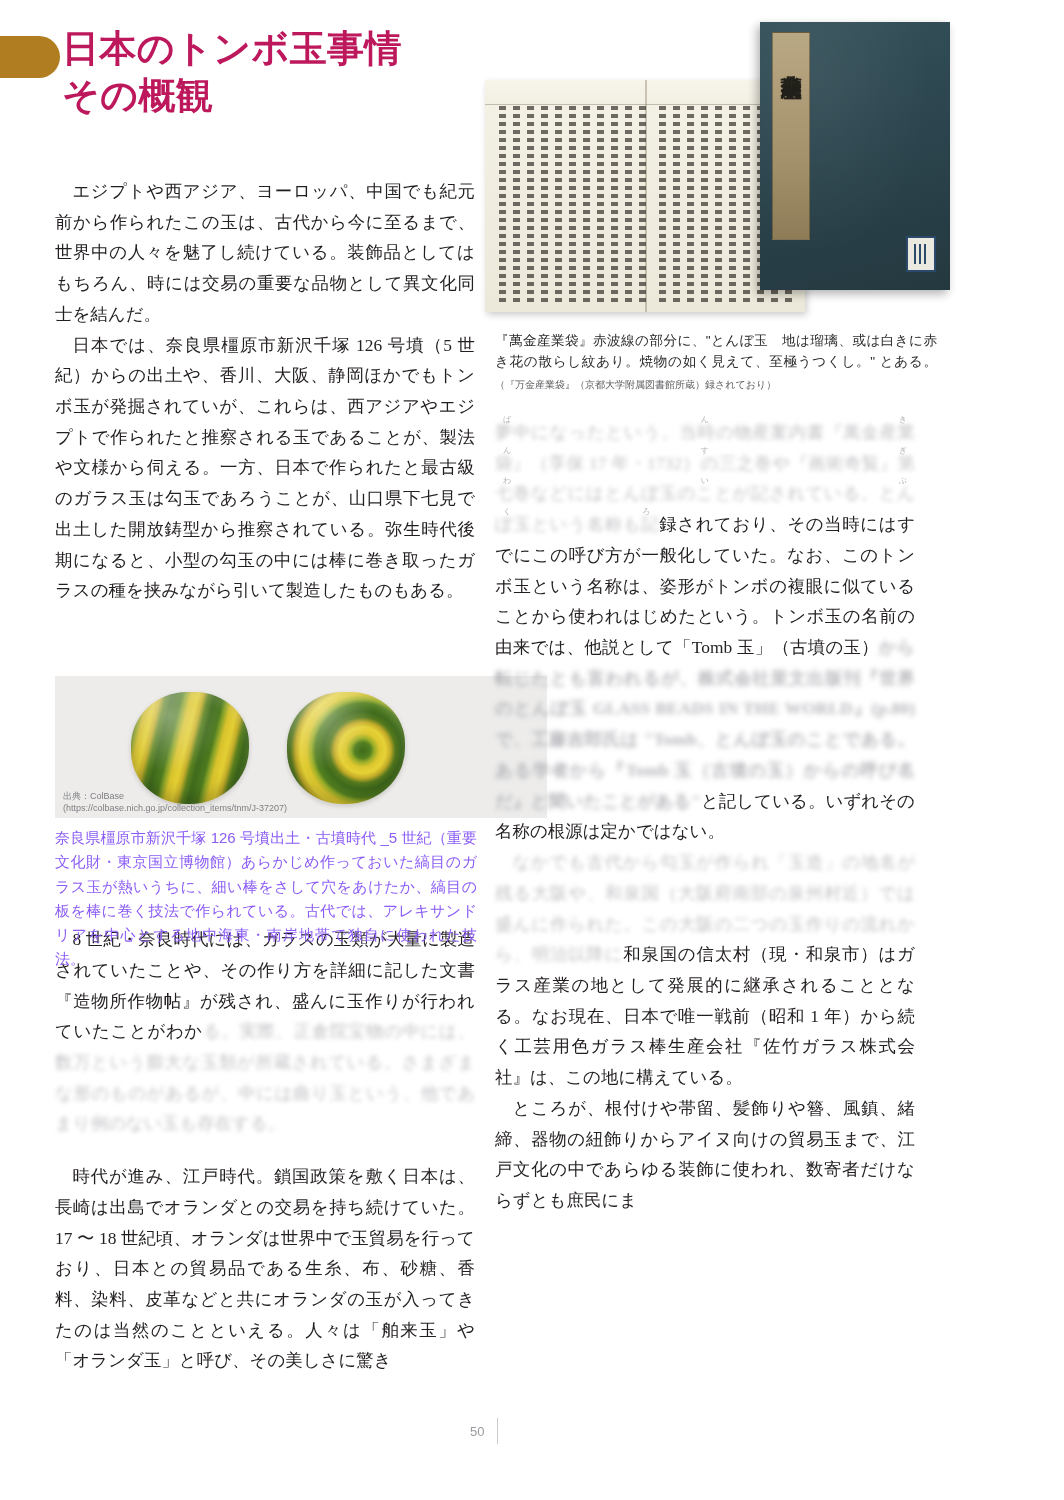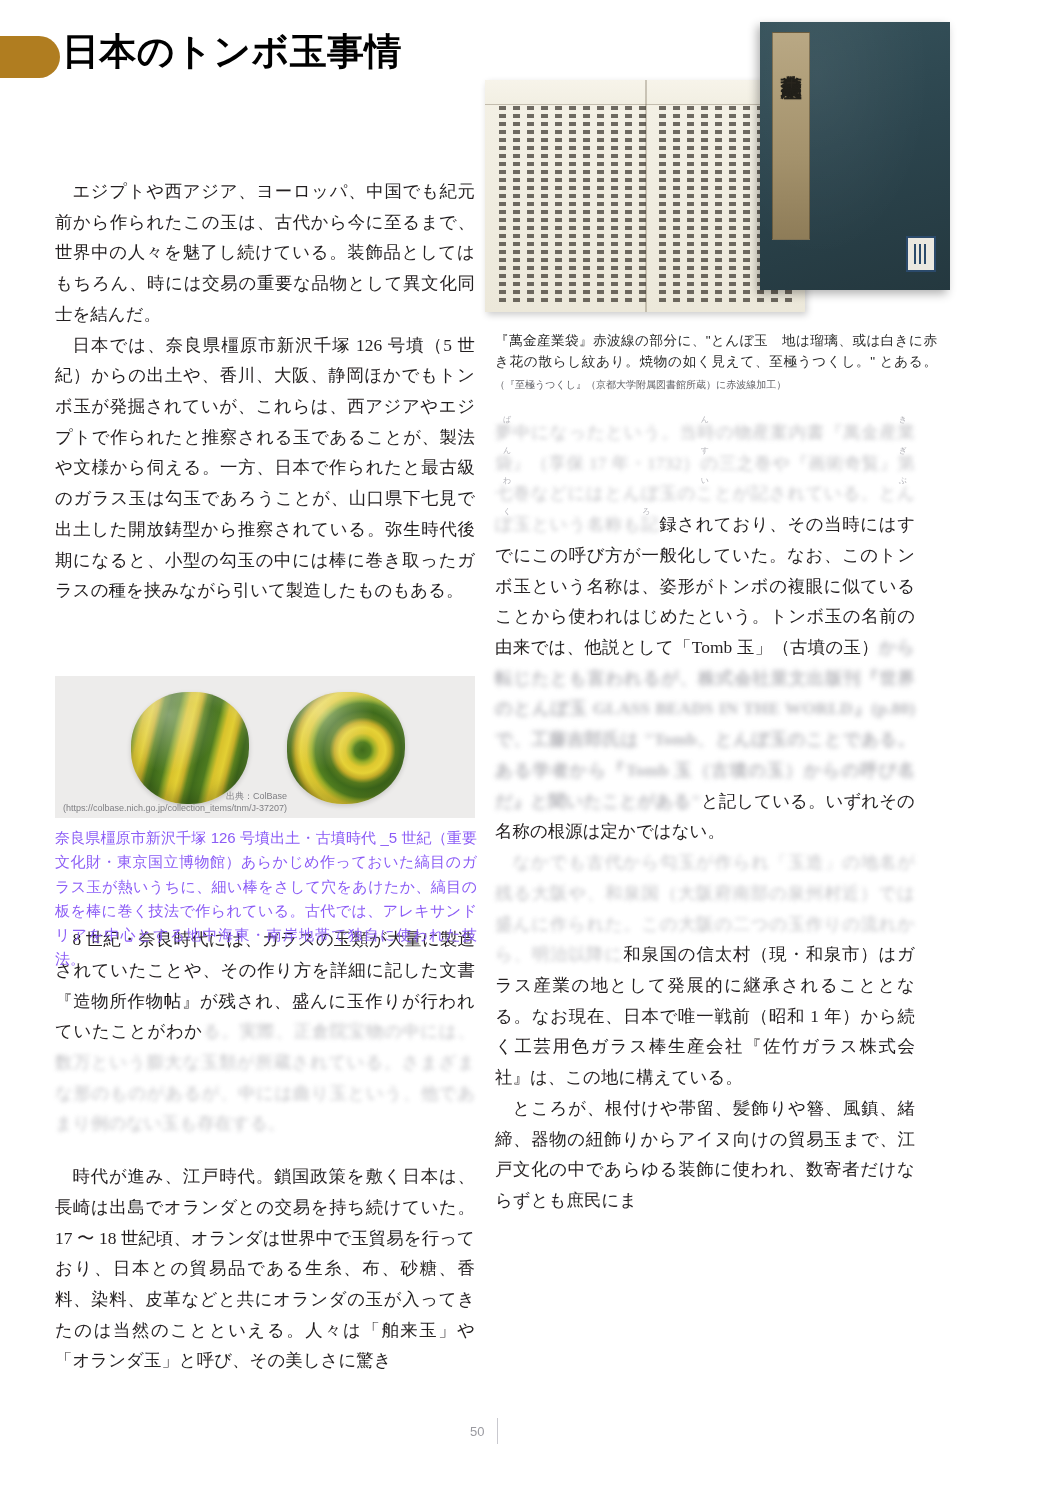--- a/index.html
+++ b/index.html
@@ -16,23 +16,23 @@
 
   
   .title-wrap{position:absolute;left:0;top:28px;width:470px;}
   .title-bar{
     width:60px;height:42px;background:#b07d20;
     border-top-right-radius:21px;border-bottom-right-radius:21px;
     position:absolute;left:0;top:8px;
   }
   .title-lines{margin-left:62px;}
   .title-line{
-    font-family:Liberation Serif, serif;
+    font-family:Liberation Mono, monospace;
     font-weight:700;font-size:37px;line-height:1.28;
-    letter-spacing:0.01em;color:#000000;white-space:nowrap;
+    letter-spacing:0.01em;color:#be185d;white-space:nowrap;
   }
 
   
   .col{position:absolute;width:420px;}
   .col-left{left:55px;top:176px;}
   .col-right{left:495px;top:415px;}
 
   p.body{
     margin:0 0 0 0;
     font-size:17.4px;
@@ -56,22 +56,22 @@
     opacity:.8;
     font-weight:600;
   }
 
   ruby{ruby-position:over;}
   rt{font-size:8px;color:#7a7a80;letter-spacing:0.02em;}
   .rt-fade rt{color:#b4b4ba;}
 
   
   .bead-figure{
-    position:absolute;left:55px;top:676px;width:420px;height:142px;
-    background:#edeceb;overflow:hidden;text-align:right;
+    position:absolute;left:55px;top:676px;width:492px;height:142px;
+    background:#edeceb;overflow:hidden;
   }
   .bead{
     position:absolute;top:16px;width:118px;height:112px;border-radius:48% 46% 50% 47%;
     box-shadow:0 2px 5px rgba(0,0,0,.16);
   }
   .bead-a{left:76px;
     background:
       radial-gradient(ellipse at 32% 20%, rgba(255,255,255,.38) 0%, rgba(255,255,255,0) 46%),
       repeating-linear-gradient(104deg,
         #3f6b1c 0px,#4d7a1f 9px,
@@ -186,20 +186,21 @@
 </style>
 </head>
 <body>
 
 <div class="page">
 
   <div class="title-wrap">
     <div class="title-bar"></div>
     <div class="title-lines">
       <div class="title-line">日本のトンボ玉事情</div>
+      <div class="title-line">その概観</div>
     </div>
   </div>
 
   <div class="book-figure">
     <div class="book-open">
       <div class="topmargin"></div>
       <div class="spine"></div>
       <div class="vtext" style="left:14px"></div>
       <div class="vtext" style="left:28px"></div>
       <div class="vtext" style="left:42px"></div>
@@ -227,21 +228,21 @@
         <span class="cover-label-text">萬金産業袋</span>
         <span class="cover-label-sub">二十二</span>
       </div>
       <div class="cover-stamp">
           <i></i>
         </div>
     </div>
   </div>
 
   <div class="book-caption">
-    <span>『萬金産業袋』赤波線の部分に、"とんぼ玉　地は瑠璃、或は白きに赤き花の散らし紋あり。焼物の如く見えて、至極うつくし。" とある。</span><span class="small">（『至極うつくし』（京都大学附属図書館所蔵）に赤波線加工）</span>
+    <span>『萬金産業袋』赤波線の部分に、"とんぼ玉　地は瑠璃、或は白きに赤き花の散らし紋あり。焼物の如く見えて、至極うつくし。" とある。</span><span class="small">（『万金産業袋』（京都大学附属図書館所蔵）録されており）</span>
   </div>
 
   <div class="col col-left">
     <p class="body">エジプトや西アジア、ヨーロッパ、中国でも紀元前から作られたこの玉は、古代から今に至るまで、世界中の人々を魅了し続けている。装飾品としてはもちろん、時には交易の重要な品物として異文化同士を結んだ。</p>
     <p class="body">日本では、奈良県橿原市新沢千塚 126 号墳（5 世紀）からの出土や、香川、大阪、静岡ほかでもトンボ玉が発掘されていが、これらは、西アジアやエジプトで作られたと推察される玉であることが、製法や文様から伺える。一方、日本で作られたと最古級のガラス玉は勾玉であろうことが、山口県下七見で出土した開放鋳型から推察されている。弥生時代後期になると、小型の勾玉の中には棒に巻き取ったガラスの種を挟みながら引いて製造したものもある。</p>
 
     <div style="height:170px"></div>
     <div style="height:148px"></div>
 
     <p class="body"><span>8 世紀・奈良時代には、ガラスの玉類が大量に製造されていたことや、その作り方を詳細に記した文書『造物所作物帖』が残され、盛んに玉作りが行われていたことがわか</span><span class="fade">る。実際、正倉院宝物の中には、数万という膨大な玉類が所蔵されている。さまざまな形のものがあるが、中には曲り玉という、他であまり例のない玉も存在する。</span></p>

